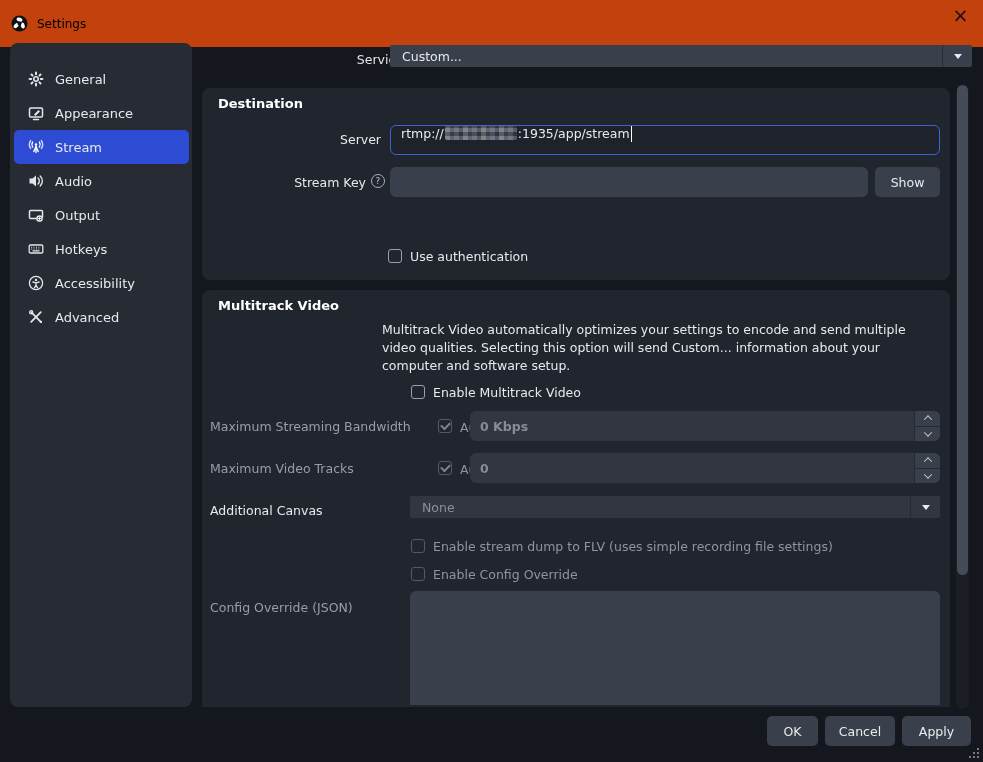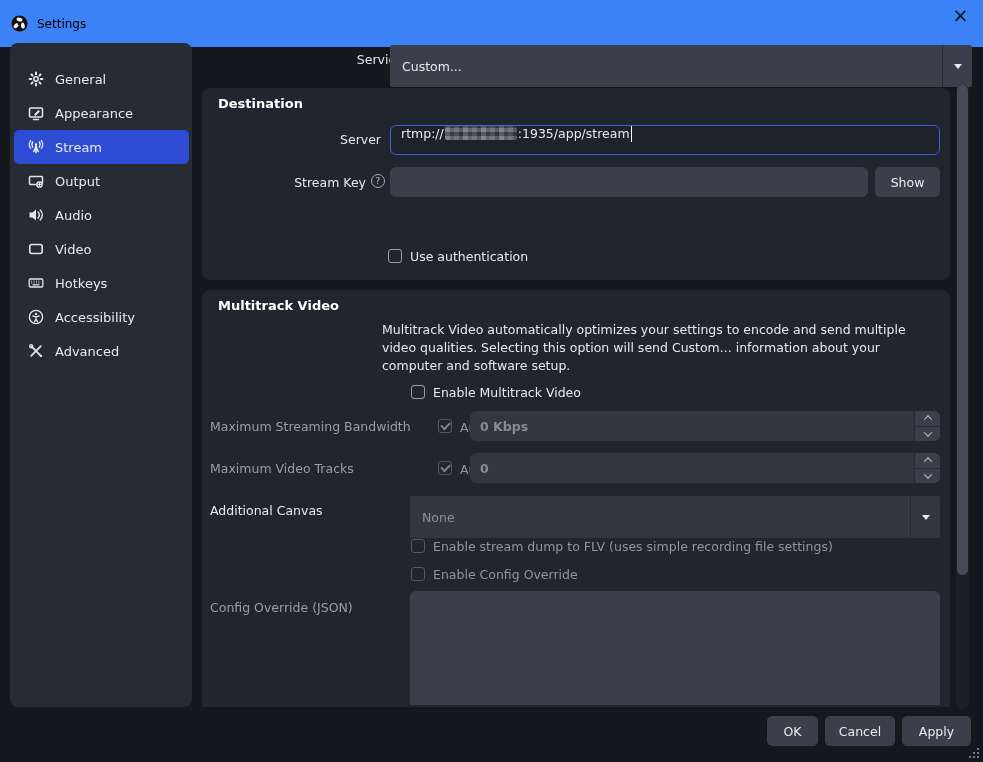--- a/index.html
+++ b/index.html
@@ -1,35 +1,35 @@
 <!DOCTYPE html>
 <html><head>
 <meta charset="utf-8">
 <style>
   * { margin:0; padding:0; box-sizing:border-box; }
   html,body { width:983px; height:762px; background:#14171d; overflow:hidden; }
   body { font-family:"DejaVu Sans","Liberation Sans",sans-serif; font-size:12.5px; color:#e7e9ec; }
   .win { position:relative; width:983px; height:762px; background:#14171d; }
 
   
-  .titlebar { position:absolute; left:0; top:0; width:983px; height:47px; background:#3b82f6; display:flex; align-items:center; }
+  .titlebar { position:absolute; left:0; top:0; width:983px; height:47px; background:#c2410c; display:flex; align-items:center; }
   .titlebar .logo { margin-left:11px; width:17px; height:17px; }
   .titlebar .title { margin-left:9px; color:#000; font-size:12px; }
   .close-btn { position:absolute; right:0; top:0; width:45px; height:31px; display:flex; align-items:center; justify-content:center; color:#111; font-size:19px; line-height:1; cursor:default; }
 
   
   .sidebar { position:absolute; left:10px; top:43px; width:182px; height:664px; background:#272b34; border-radius:8px; padding-top:19px; }
   .side-item { height:34px; margin:0 3px 0 4px; border-radius:5px; display:flex; align-items:center; padding-left:13px; gap:11px; color:#e7e9ec; font-size:13px; cursor:default; }
   .side-item.selected { background:#2e4bd3; }
   .side-item .ic { width:17px; height:17px; flex:0 0 17px; display:flex; align-items:center; justify-content:center; }
   .ic svg { display:block; }
 
   
   .svc-label { position:absolute; top:52px; right:580px; color:#e5e5e5; }
-  .combo { position:absolute; height:42px; background:#3a404b; border-radius:2px; display:flex; align-items:center; }
+  .combo { position:absolute; height:22px; background:#3a404b; border-radius:2px; display:flex; align-items:center; }
   .combo .val { padding-left:12px; flex:1; color:#e7e9ec; }
   .combo .arrow-zone { width:30px; height:100%; border-left:1px solid #272b33; display:flex; align-items:center; justify-content:center; }
   .tri { width:0; height:0; border-left:4.5px solid transparent; border-right:4.5px solid transparent; border-top:5px solid #e8eaed; }
   #service-combo { left:390px; top:45px; width:582px; }
   #canvas-combo  { left:410px; top:496px; width:530px; background:#31363f; }
   #canvas-combo .val { color:#8b919a; }
   #canvas-combo .arrow-zone { border-left-color:#262a31; }
 
   
   .panel { position:absolute; left:202px; width:748px; background:#21252d; border-radius:8px; }
@@ -140,45 +140,37 @@
           <path d="M4.6 3a4.6 4.6 0 0 0 0 5"></path>
           <path d="M11.4 3a4.6 4.6 0 0 1 0 5"></path>
           <path d="M2.6 1.6a7 7 0 0 0 0 7.8" opacity=".8"></path>
           <path d="M13.4 1.6a7 7 0 0 1 0 7.8" opacity=".8"></path>
         </svg>
       </span>
       <span>Stream</span>
     </div>
     <div class="side-item">
       <span class="ic">
+        <svg width="16" height="16" viewBox="0 0 16 16" fill="#e2e5e9" stroke="none">
+          <polygon points="1.5,5.5 4.5,5.5 8,2.5 8,13.5 4.5,10.5 1.5,10.5"></polygon>
+          <path d="M10 5a4 4 0 0 1 0 6" fill="none" stroke="#e2e5e9" stroke-width="1.4" stroke-linecap="round"></path>
+          <path d="M12.2 3a7 7 0 0 1 0 10" fill="none" stroke="#e2e5e9" stroke-width="1.4" stroke-linecap="round"></path>
+        </svg>
+      </span>
+      <span>Audio</span>
+    </div>
+    <div class="side-item">
+      <span class="ic">
         <svg width="16" height="16" viewBox="0 0 16 16" stroke="#e2e5e9" fill="none" stroke-width="1.5">
           <path d="M14.5 10.5v-6a1 1 0 0 0-1-1h-11a1 1 0 0 0-1 1v6a1 1 0 0 0 1 1h6"></path>
           <circle cx="11.5" cy="11.5" r="2.6"></circle>
           <path d="M11.5 9.8v3.4M9.8 11.5h3.4" stroke-width="1.2"></path>
         </svg>
       </span>
       <span>Output</span>
-    </div>
-    <div class="side-item">
-      <span class="ic">
-        <svg width="16" height="16" viewBox="0 0 16 16" fill="#e2e5e9" stroke="none">
-          <polygon points="1.5,5.5 4.5,5.5 8,2.5 8,13.5 4.5,10.5 1.5,10.5"></polygon>
-          <path d="M10 5a4 4 0 0 1 0 6" fill="none" stroke="#e2e5e9" stroke-width="1.4" stroke-linecap="round"></path>
-          <path d="M12.2 3a7 7 0 0 1 0 10" fill="none" stroke="#e2e5e9" stroke-width="1.4" stroke-linecap="round"></path>
-        </svg>
-      </span>
-      <span>Audio</span>
-    </div>
-    <div class="side-item">
-      <span class="ic">
-        <svg width="16" height="16" viewBox="0 0 16 16" stroke="#e2e5e9" fill="none" stroke-width="1.6">
-          <rect x="1.8" y="3.5" width="12.4" height="9" rx="2"></rect>
-        </svg>
-      </span>
-      <span>Video</span>
     </div>
     <div class="side-item">
       <span class="ic">
         <svg width="16" height="16" viewBox="0 0 16 16" stroke="#e2e5e9" fill="none" stroke-width="1.3">
           <rect x="1.2" y="4" width="13.6" height="8" rx="1.2"></rect>
           <g stroke-width="1.1">
             <path d="M3.2 6.2h.9M5.6 6.2h.9M8 6.2h.9M10.4 6.2h.9M12.8 6.2h.1M3.2 8h.9M5.6 8h.9M8 8h.9M10.4 8h.9M4.5 9.9h7"></path>
           </g>
         </svg>
       </span>

